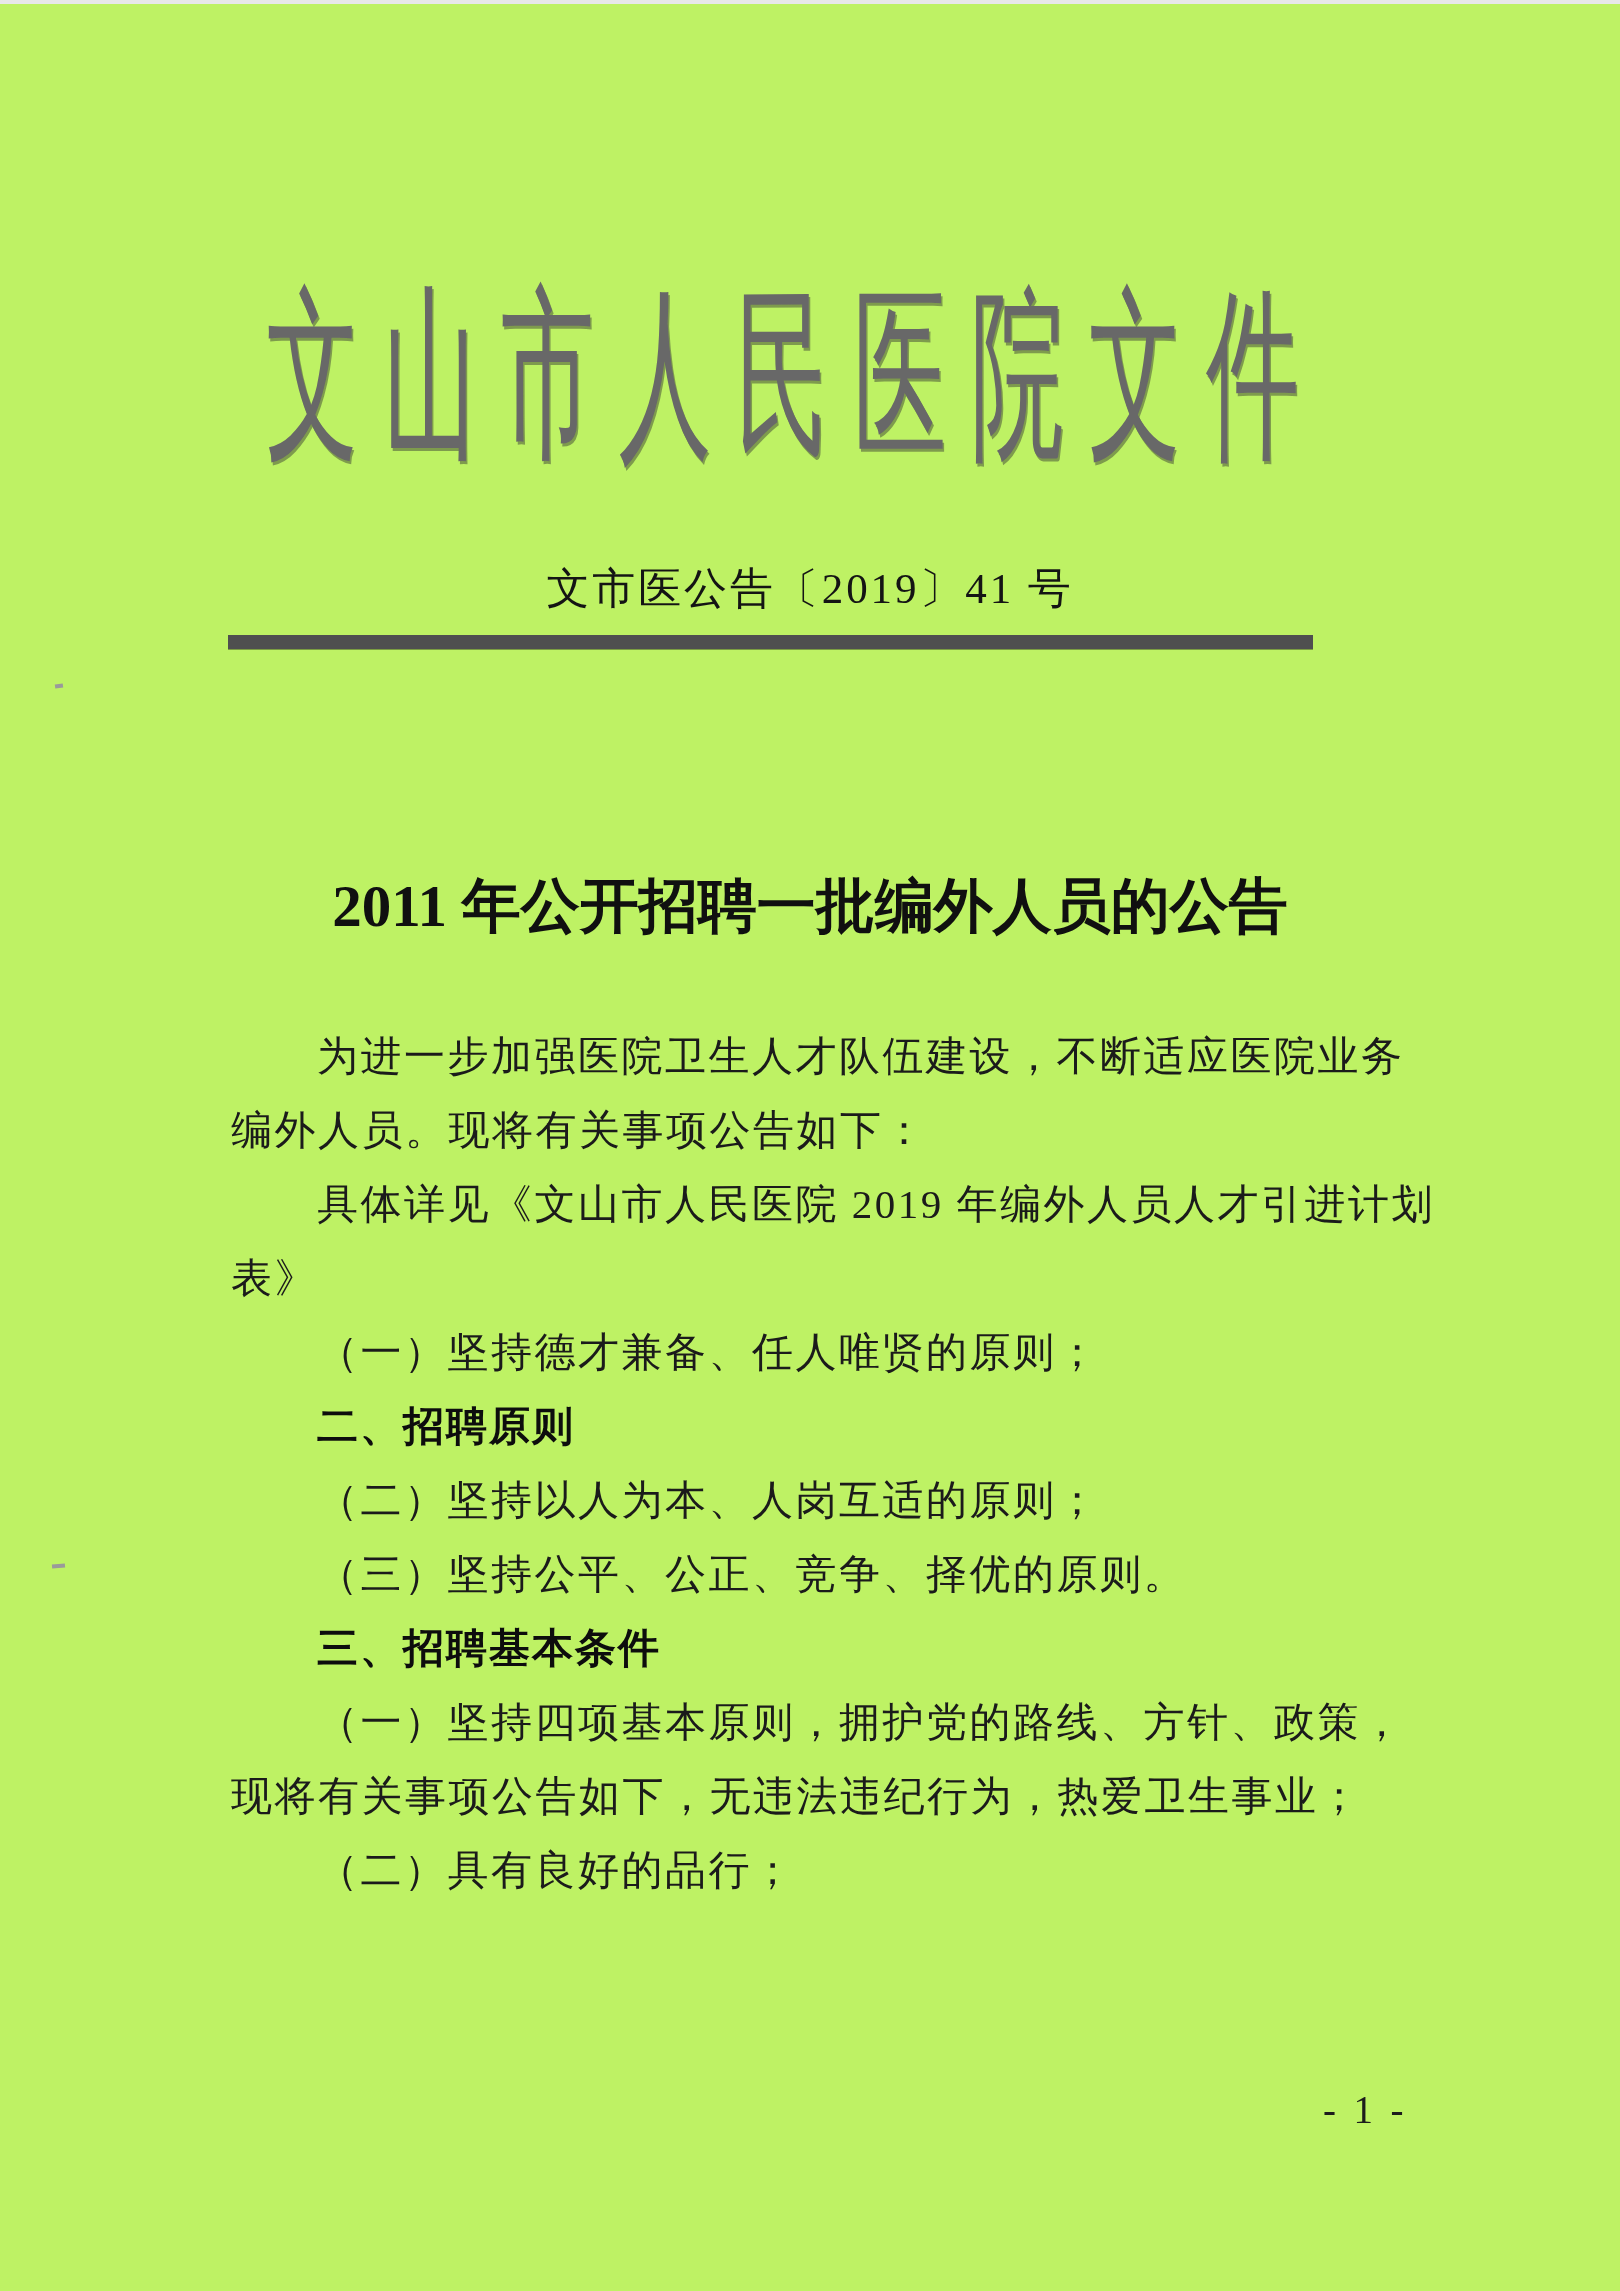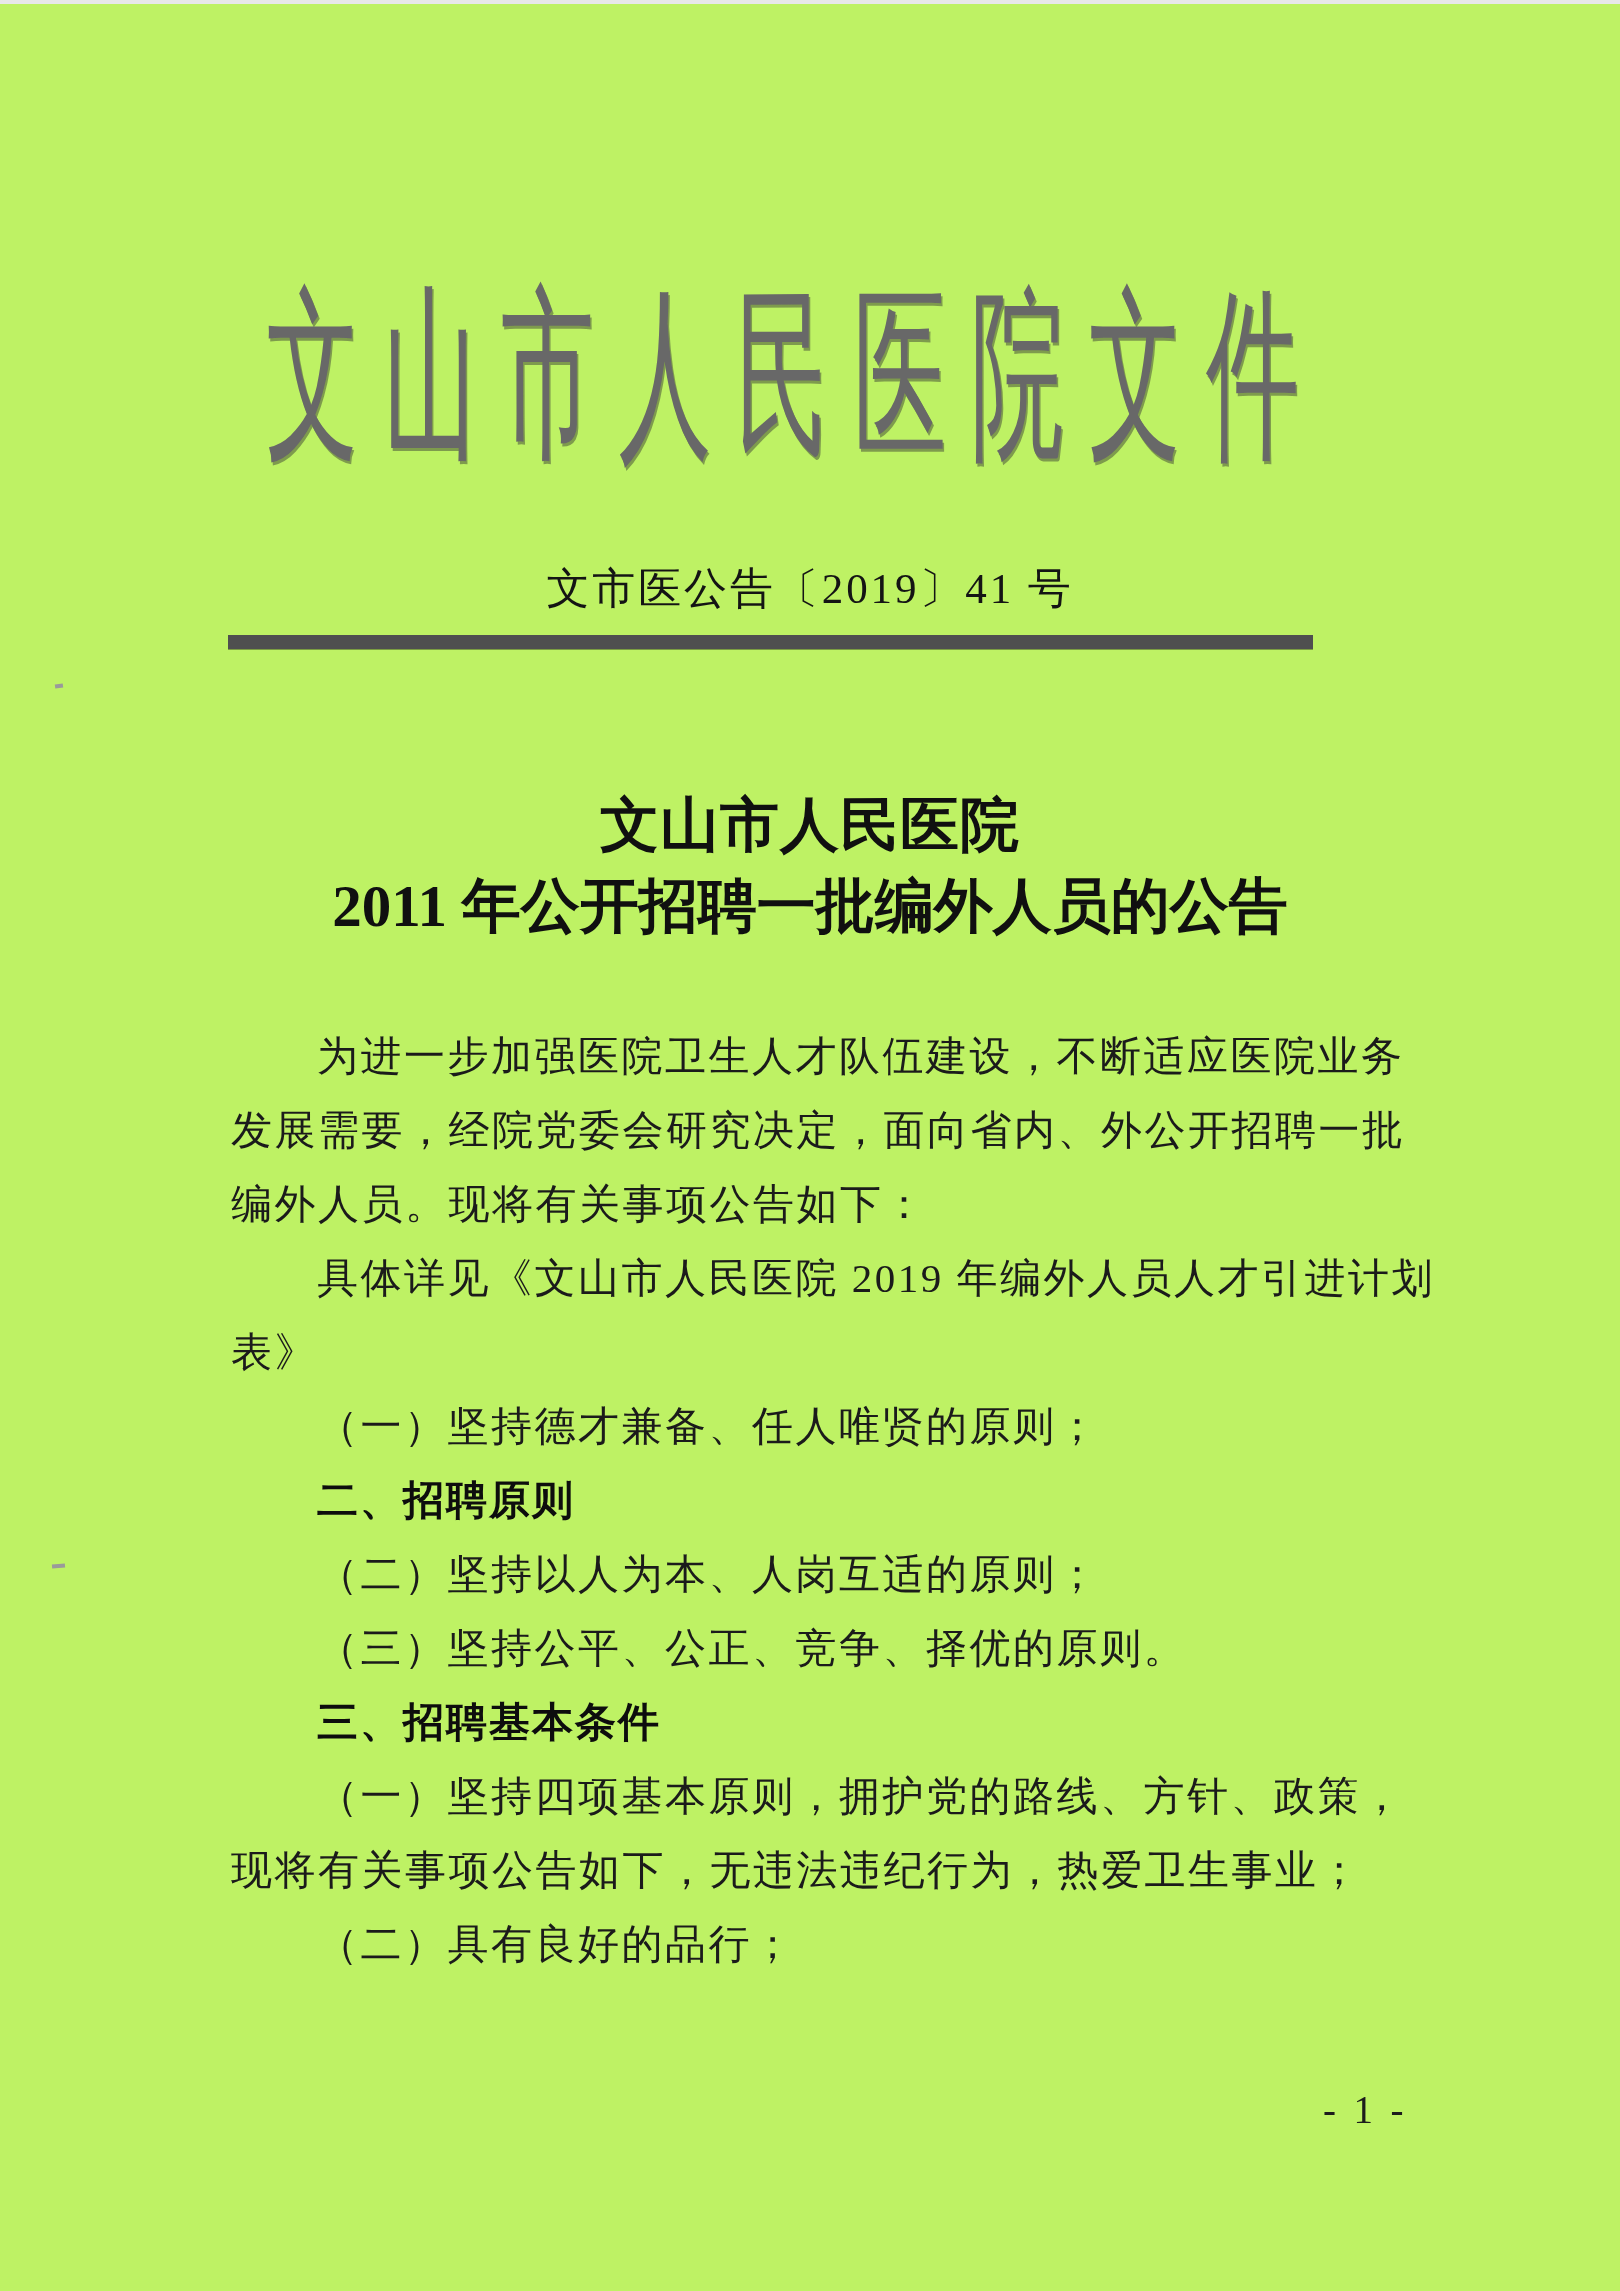--- a/index.html
+++ b/index.html
@@ -89,26 +89,24 @@
 <div class="page">
 
   <div class="org-title">
     <span class="stretch">文山市人民医院文件</span>
   </div>
 
   <div class="doc-number">文市医公告〔2019〕41 号</div>
 
   <div class="divider"></div>
 
-  <div class="notice-title t1">文山市人民医院</div>
   <div class="notice-title t2">2011 年公开招聘一批编外人员的公告</div>
 
   <div class="body-col">
     <div class="line indent">为进一步加强医院卫生人才队伍建设，不断适应医院业务</div>
-    <div class="line">发展需要，经院党委会研究决定，面向省内、外公开招聘一批</div>
     <div class="line">编外人员。现将有关事项公告如下：</div>
     <div class="line indent">具体详见《文山市人民医院 2019 年编外人员人才引进计划</div>
     <div class="line">表》</div>
     <div class="line indent">（一）坚持德才兼备、任人唯贤的原则；</div>
     <div class="line heading indent">二、招聘原则</div>
     <div class="line indent">（二）坚持以人为本、人岗互适的原则；</div>
     <div class="line indent">（三）坚持公平、公正、竞争、择优的原则。</div>
     <div class="line heading indent">三、招聘基本条件</div>
     <div class="line indent">（一）坚持四项基本原则，拥护党的路线、方针、政策，</div>
     <div class="line">现将有关事项公告如下，无违法违纪行为，热爱卫生事业；</div>

